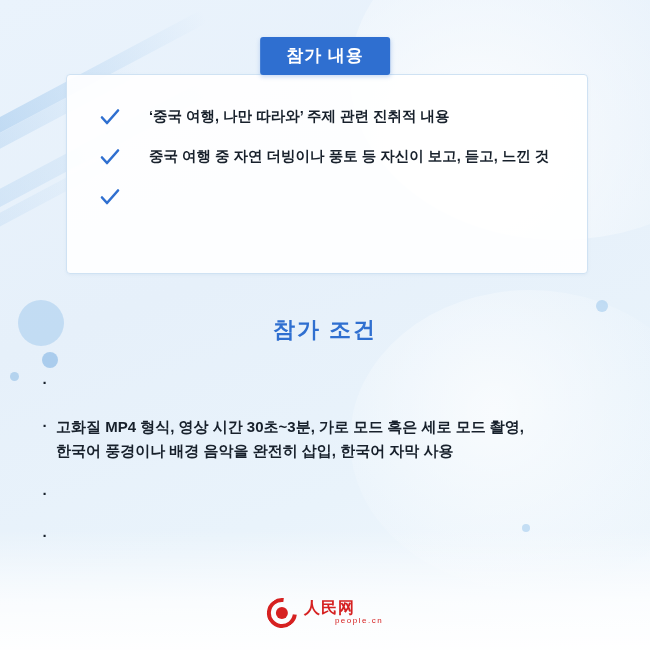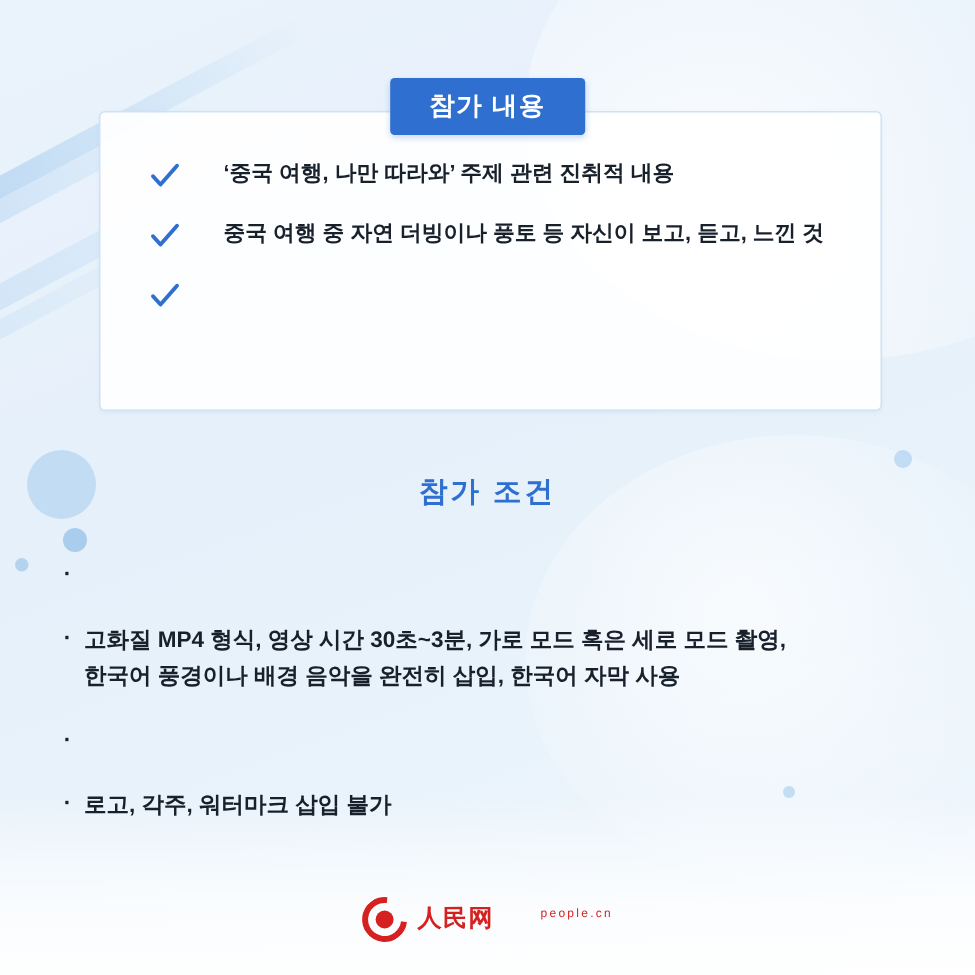--- a/index.html
+++ b/index.html
@@ -83,21 +83,21 @@
     width: 520px;
     height: 198px;
     background: rgba(255,255,255,0.92);
     border: 1px solid #cfe2f3;
     border-radius: 4px;
     box-shadow: 0 1px 3px rgba(120,160,200,0.10);
   }
   .card-title {
     position: absolute;
     left: 50%;
-    top: 52px;
+    top: 37px;
     transform: translateX(-50%);
     background: #2f6fd0;
     color: #ffffff;
     font-size: 17px;
     font-weight: bold;
     letter-spacing: 1px;
     padding: 7px 26px 8px;
     border-radius: 3px;
     white-space: nowrap;
     z-index: 5;
@@ -131,21 +131,21 @@
     font-weight: bold;
     white-space: pre-line;
   }
 
   
   .section-title {
     position: absolute;
     left: 0; right: 0;
     top: 315px;
     text-align: center;
-    font-size: 19px;
+    font-size: 22px;
     font-weight: bold;
     letter-spacing: 2px;
     color: #2f6fd0;
   }
   .bullets {
     position: absolute;
     left: 40px;
     right: 40px;
     top: 372px;
   }
@@ -199,21 +199,21 @@
     position: absolute;
     left: 9px;
     top: 9px;
     width: 12px;
     height: 12px;
     background: #d62121;
     border-radius: 50%;
   }
   .logo-text {
     display: flex;
-    flex-direction: row;
+    flex-direction: column;
     line-height: 1.05;
   }
   .logo-cn {
     font-size: 16px;
     font-weight: bold;
     color: #d62121;
     letter-spacing: 1px;
   }
   .logo-en {
     font-size: 8px;
@@ -287,21 +287,20 @@
       <span class="bullet-text">고화질 MP4 형식, 영상 시간 30초~3분, 가로 모드 혹은 세로 모드 촬영,
 한국어 풍경이나 배경 음악을 완전히 삽입, 한국어 자막 사용</span>
     </div>
 
     <div class="bullet-row">
       <span class="bullet-dot">·</span>
     </div>
 
     <div class="bullet-row">
       <span class="bullet-dot">·</span>
-      <span class="bullet-text">로고, 각주, 워터마크 삽입 불가</span>
     </div>
 
   </div>
 
   <div class="logo">
     <span class="logo-mark">
       <span class="ring"></span>
       <span class="dot-in"></span>
     </span>
     <span class="logo-text">

